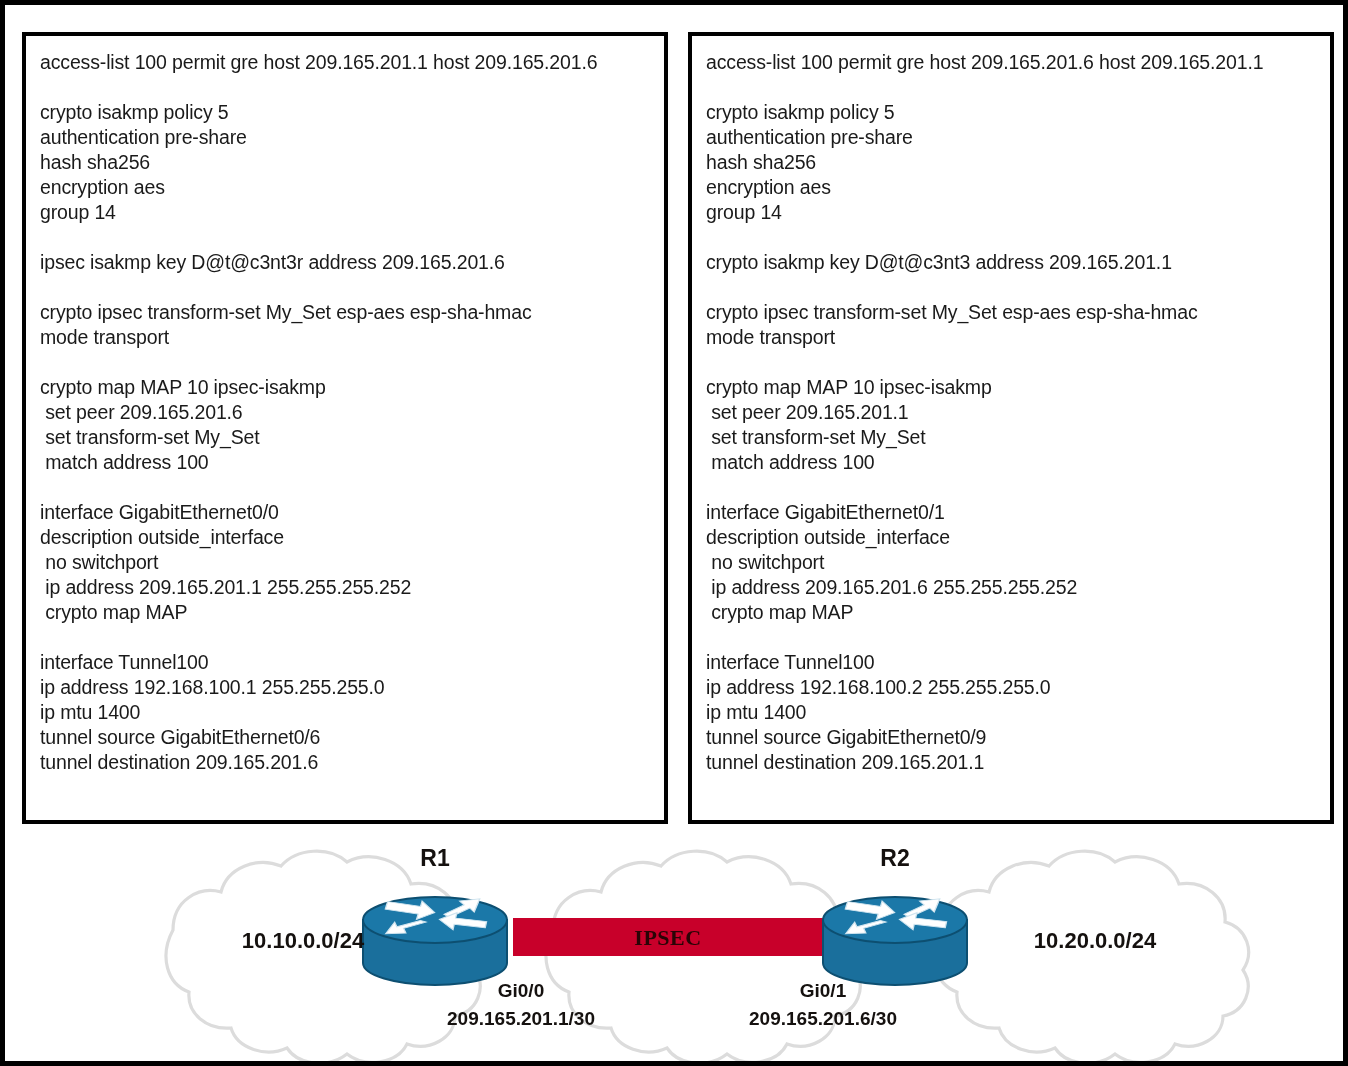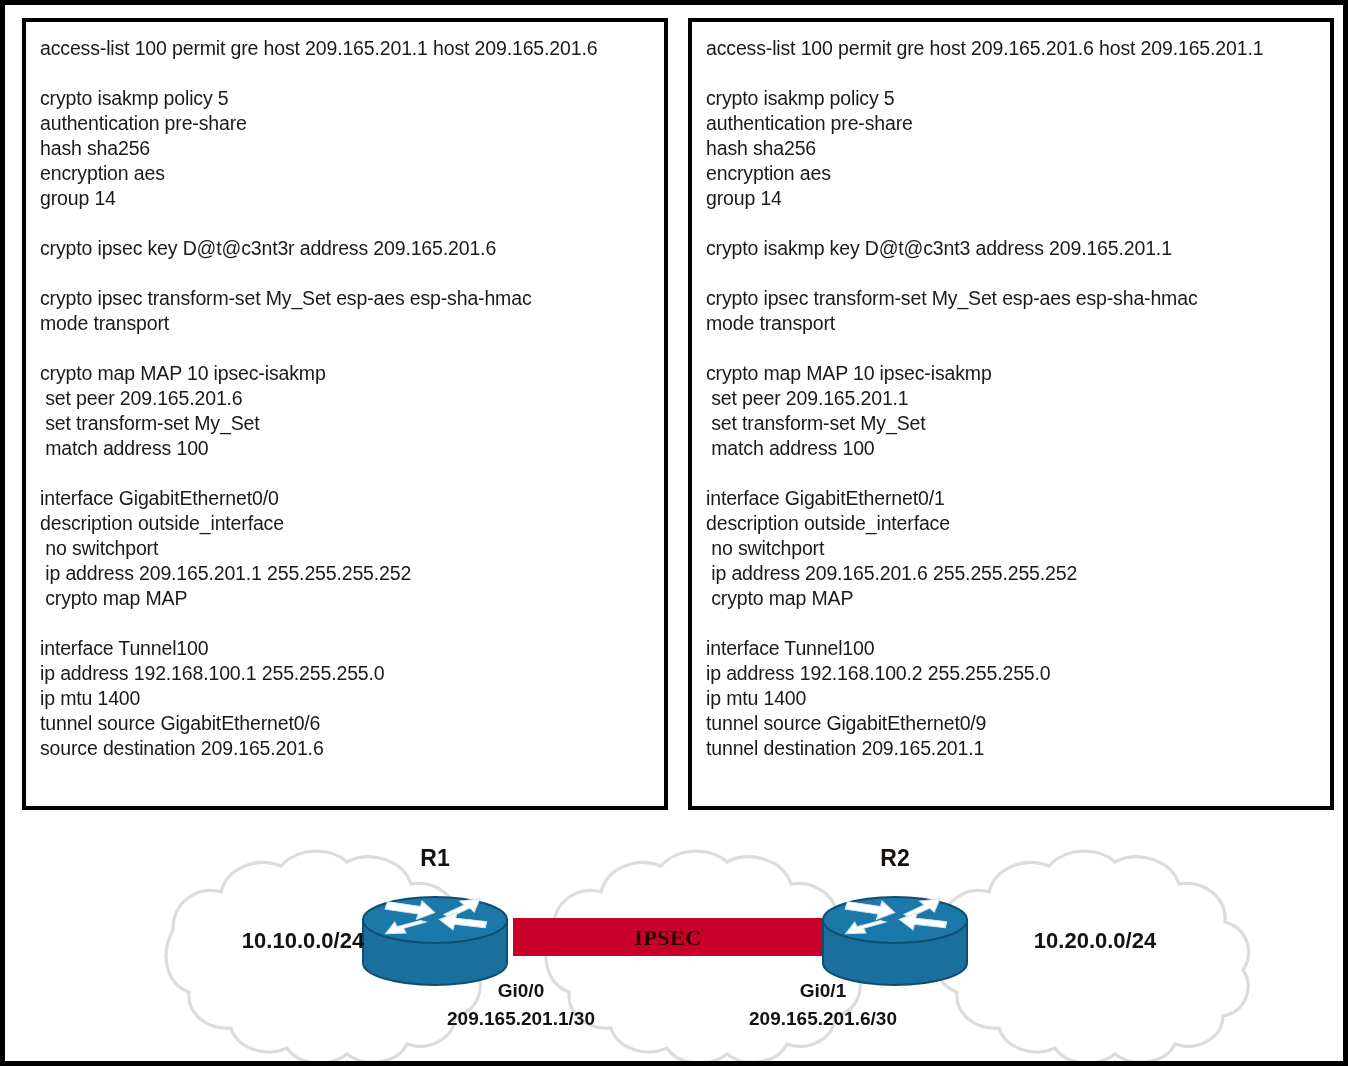--- a/index.html
+++ b/index.html
@@ -19,21 +19,21 @@
     background: #ffffff;
     box-sizing: border-box;
     border: 5px solid #000000;
     overflow: hidden;
   }
 
   
   #panels {
     position: absolute;
     left: 17px;
-    top: 13px;
+    top: 27px;
     width: 1306px;
     height: 800px;
   }
 
   .config-panel {
     position: absolute;
     top: 0;
     width: 646px;
     height: 792px;
     border: 4px solid #000000;
@@ -112,41 +112,41 @@
     <div class="config-panel" id="panel-left">
       <div class="config-body" id="panel-left-body">
           <div class="cfg-line">access-list 100 permit gre host 209.165.201.1 host 209.165.201.6</div>
           <div class="cfg-line cfg-blank">&nbsp;</div>
           <div class="cfg-line">crypto isakmp policy 5</div>
           <div class="cfg-line">authentication pre-share</div>
           <div class="cfg-line">hash sha256</div>
           <div class="cfg-line">encryption aes</div>
           <div class="cfg-line">group 14</div>
           <div class="cfg-line cfg-blank">&nbsp;</div>
-          <div class="cfg-line">crypto ipsec key D@t@c3nt3r address 209.165.201.6</div>
+          <div class="cfg-line">ipsec isakmp key D@t@c3nt3r address 209.165.201.6</div>
           <div class="cfg-line cfg-blank">&nbsp;</div>
           <div class="cfg-line">crypto ipsec transform-set My_Set esp-aes esp-sha-hmac</div>
           <div class="cfg-line">mode transport</div>
           <div class="cfg-line cfg-blank">&nbsp;</div>
           <div class="cfg-line">crypto map MAP 10 ipsec-isakmp</div>
           <div class="cfg-line"> set peer 209.165.201.6</div>
           <div class="cfg-line"> set transform-set My_Set</div>
           <div class="cfg-line"> match address 100</div>
           <div class="cfg-line cfg-blank">&nbsp;</div>
           <div class="cfg-line">interface GigabitEthernet0/0</div>
           <div class="cfg-line">description outside_interface</div>
           <div class="cfg-line"> no switchport</div>
           <div class="cfg-line"> ip address 209.165.201.1 255.255.255.252</div>
           <div class="cfg-line"> crypto map MAP</div>
           <div class="cfg-line cfg-blank">&nbsp;</div>
           <div class="cfg-line">interface Tunnel100</div>
           <div class="cfg-line">ip address 192.168.100.1 255.255.255.0</div>
           <div class="cfg-line">ip mtu 1400</div>
           <div class="cfg-line">tunnel source GigabitEthernet0/6</div>
-          <div class="cfg-line">source destination 209.165.201.6</div>
+          <div class="cfg-line">tunnel destination 209.165.201.6</div>
           <div class="cfg-line cfg-blank">&nbsp;</div>
         </div>
     </div>
 
     <div class="config-panel" id="panel-right">
       <div class="config-body" id="panel-right-body">
           <div class="cfg-line">access-list 100 permit gre host 209.165.201.6 host 209.165.201.1</div>
           <div class="cfg-line cfg-blank">&nbsp;</div>
           <div class="cfg-line">crypto isakmp policy 5</div>
           <div class="cfg-line">authentication pre-share</div>

